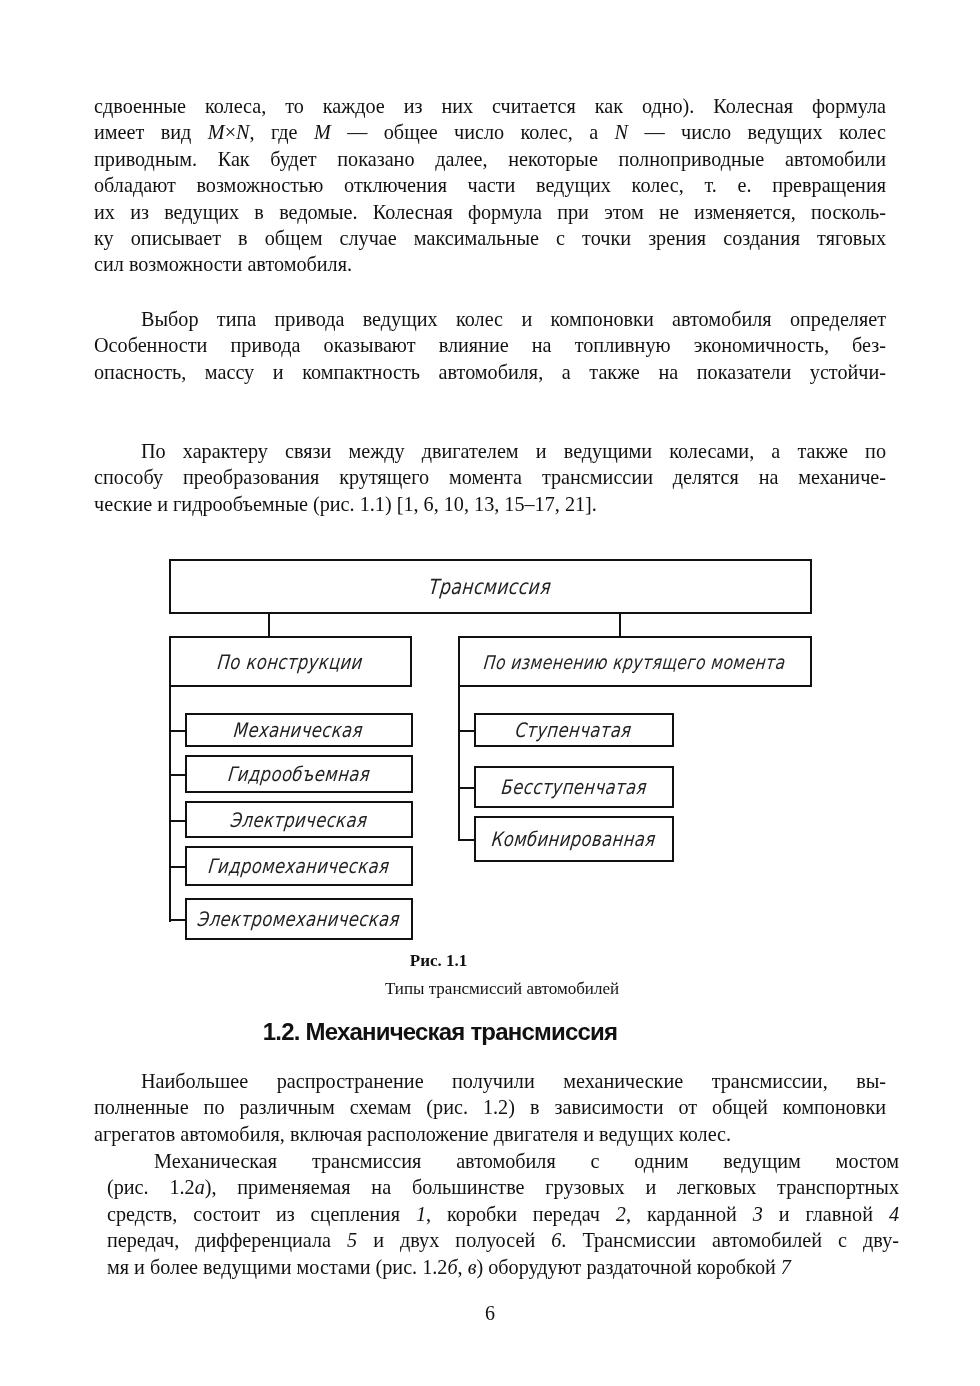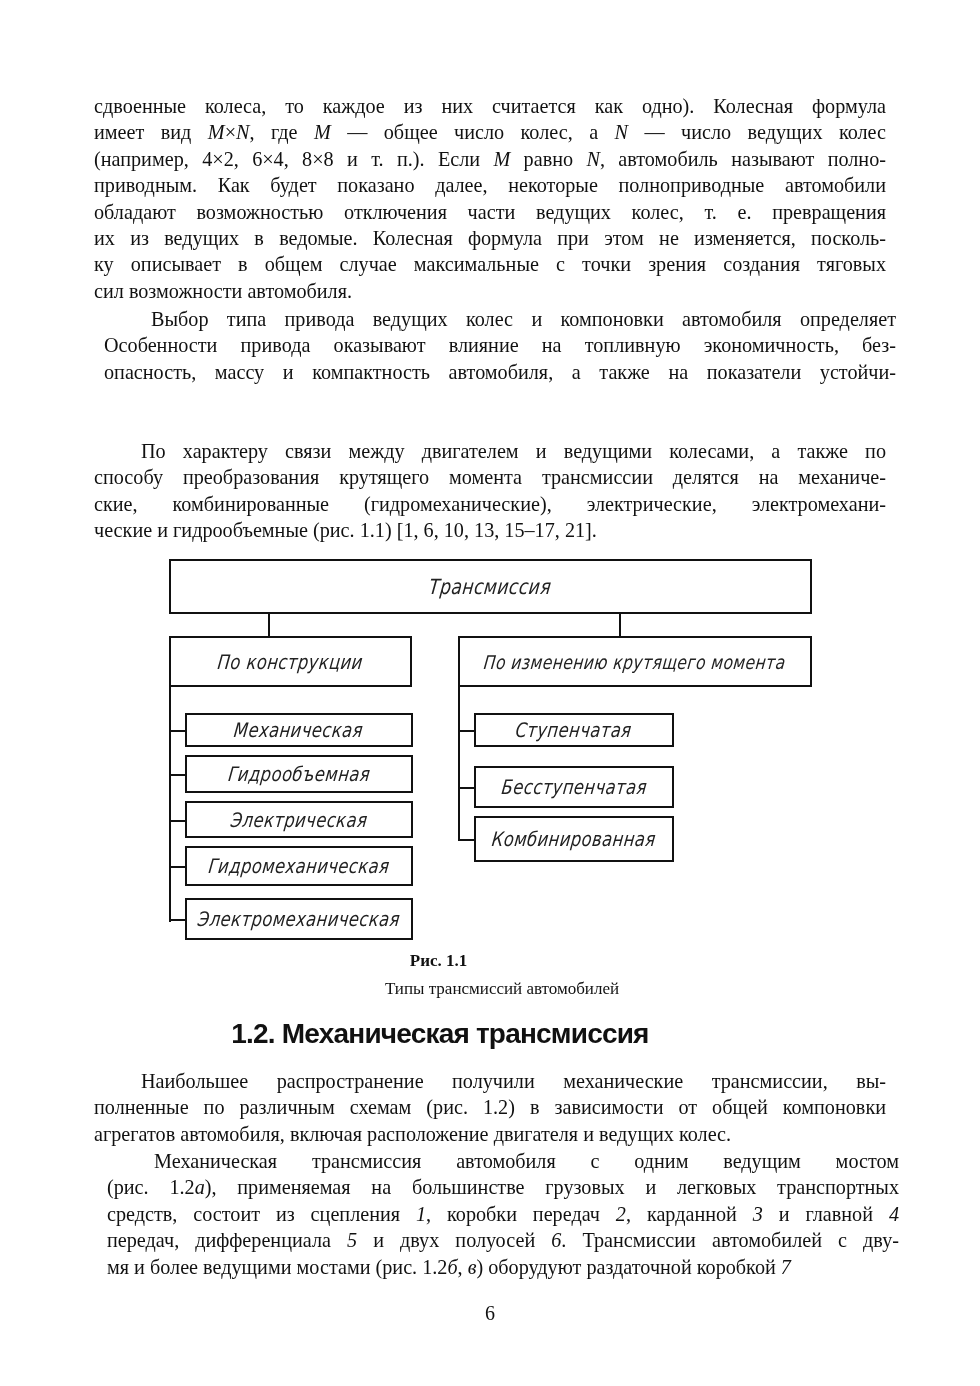--- a/index.html
+++ b/index.html
@@ -9,47 +9,45 @@
   .para .ln { display: block; text-align: justify; text-align-last: justify; white-space: nowrap; }
   .para .ln.last { text-align-last: left; }
   .para .ln.ind { text-indent: 47px; }
   i { font-style: italic; }
   .fig { position: absolute; left: 0; top: 0; width: 980px; height: 1386px; }
   .box { position: absolute; border: 2px solid #111; background: #fff; box-sizing: border-box; display: flex; align-items: center; justify-content: center; font-family: "DejaVu Sans", sans-serif; font-style: italic; font-weight: 200; letter-spacing: 0.5px; color: #222; transform-origin: center; }
   .box span { display: inline-block; transform: scaleX(0.82) skewX(-8deg); white-space: nowrap; }
   .line { position: absolute; background: #111; }
   .cap-num { position: absolute; left: 0; width: 877px; top: 951px; text-align: center; font-weight: bold; font-size: 17px; }
   .cap-txt { position: absolute; left: 12px; width: 980px; top: 979px; text-align: center; font-size: 17px; }
-  .heading { position: absolute; left: 0; width: 880px; top: 1018px; text-align: center; font-family: "Liberation Sans", sans-serif; font-weight: bold; font-size: 28px; letter-spacing: -0.8px; }
+  .heading { position: absolute; left: 0; width: 880px; top: 1018px; text-align: center; font-family: "Liberation Sans", sans-serif; font-weight: bold; font-size: 24px; letter-spacing: -0.8px; }
   .pagenum { position: absolute; left: 0; width: 980px; top: 1302px; text-align: center; font-size: 20px; }
 </style>
 </head>
 <body>
 
 <div class="page">
 
   <div class="para" id="p0" style="top:93px;">
       <span class="ln">сдвоенные колеса, то каждое из них считается как одно). Колесная формула</span>
       <span class="ln">имеет вид <i>M</i>×<i>N</i>, где <i>M</i> — общее число колес, а <i>N</i> — число ведущих колес</span>
-      <span class="ln">(например, 4×2, 6×4, 8×8 и т. п.). Если <i>M</i> равно <i>N</i>, автомобиль называют полно-</span>
       <span class="ln">приводным. Как будет показано далее, некоторые полноприводные автомобили</span>
       <span class="ln">обладают возможностью отключения части ведущих колес, т. е. превращения</span>
       <span class="ln">их из ведущих в ведомые. Колесная формула при этом не изменяется, посколь-</span>
       <span class="ln">ку описывает в общем случае максимальные с точки зрения создания тяговых</span>
       <span class="ln last">сил возможности автомобиля.</span>
     </div>
-  <div class="para" id="p1" style="top:306px;margin-left:10px;">
+  <div class="para" id="p1" style="top:306px;">
       <span class="ln ind">Выбор типа привода ведущих колес и компоновки автомобиля определяет</span>
       <span class="ln">Особенности привода оказывают влияние на топливную экономичность, без-</span>
       <span class="ln">опасность, массу и компактность автомобиля, а также на показатели устойчи-</span>
     </div>
   <div class="para" id="p2" style="top:438px;">
       <span class="ln ind">По характеру связи между двигателем и ведущими колесами, а также по</span>
       <span class="ln">способу преобразования крутящего момента трансмиссии делятся на механиче-</span>
-      <span class="ln">ские, комбинированные (гидромеханические), электрические, электромехани-</span>
       <span class="ln last">ческие и гидрообъемные (рис. 1.1) [1, 6, 10, 13, 15–17, 21].</span>
     </div>
 
   <div class="fig">
 
     <div class="box" style="left:169px;top:559px;width:643px;height:55px;font-size:21px;">
       <span>Трансмиссия</span>
     </div>
 
     <div class="line" style="left:268px;top:613px;width:2px;height:24px;"></div>

